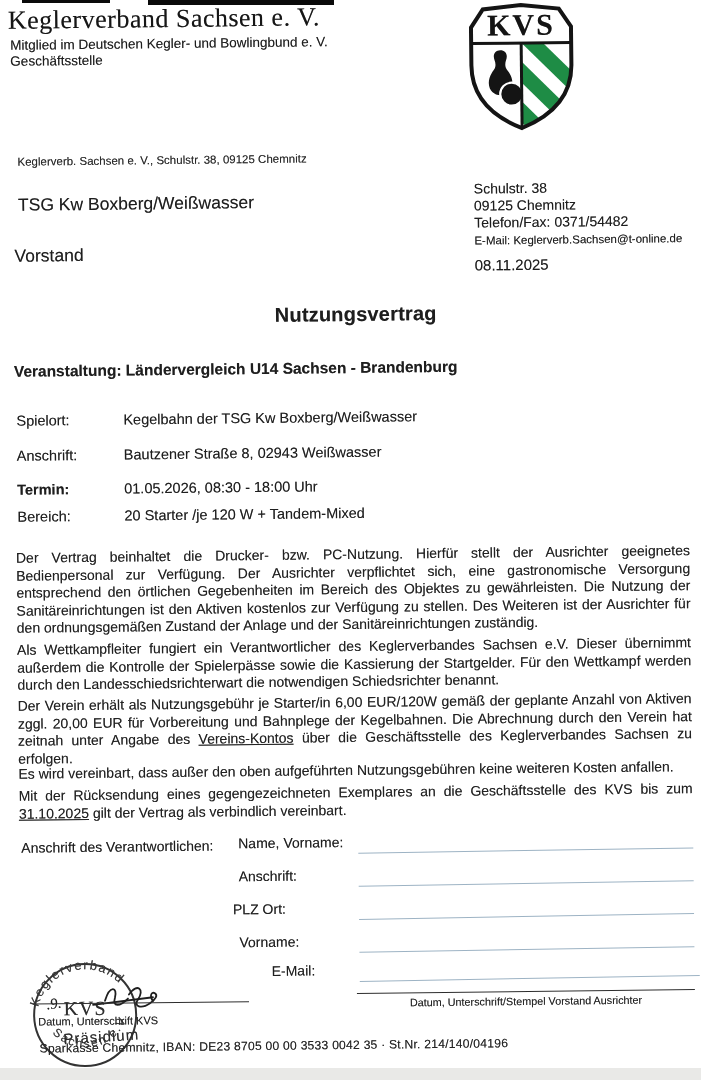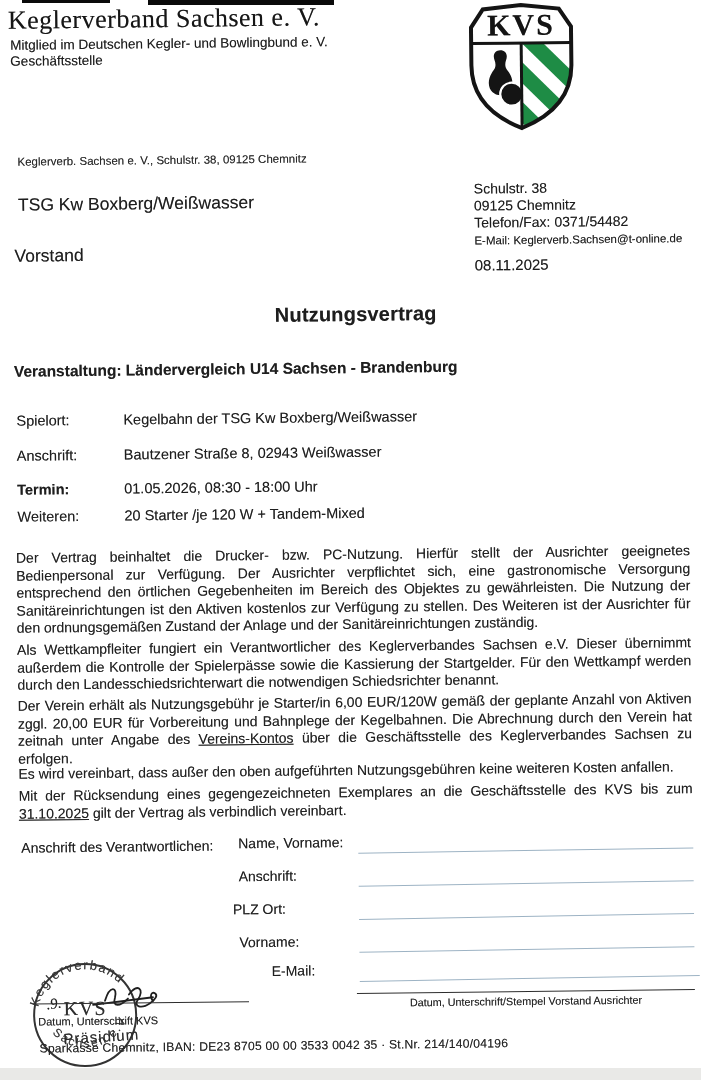--- a/index.html
+++ b/index.html
@@ -105,21 +105,21 @@
     <div class="abs doc-title" style="left:0;top:303px;">Nutzungsvertrag</div>
 
     <div class="abs event-line" style="left:16px;top:359px;">Veranstaltung: Ländervergleich U14 Sachsen - Brandenburg</div>
 
     <div class="abs d-label" style="left:18px;top:409px;">Spielort:</div>
     <div class="abs d-value" style="left:125px;top:409px;">Kegelbahn der TSG Kw Boxberg/Weißwasser</div>
     <div class="abs d-label" style="left:18px;top:444px;">Anschrift:</div>
     <div class="abs d-value" style="left:125px;top:444px;">Bautzener Straße 8, 02943 Weißwasser</div>
     <div class="abs d-label" style="left:18px;top:478px;font-weight:bold;">Termin:</div>
     <div class="abs d-value" style="left:125px;top:478px;">01.05.2026, 08:30 - 18:00 Uhr</div>
-    <div class="abs d-label" style="left:18px;top:505px;">Weiteren:</div>
+    <div class="abs d-label" style="left:18px;top:505px;">Bereich:</div>
     <div class="abs d-value" style="left:125px;top:505px;">20 Starter /je 120 W + Tandem-Mixed</div>
 
     <div class="abs para" style="left:16px;top:546px;">Der Vertrag beinhaltet die Drucker- bzw. PC-Nutzung. Hierfür stellt der Ausrichter geeignetes Bedienpersonal zur Verfügung. Der Ausrichter verpflichtet sich, eine gastronomische Versorgung entsprechend den örtlichen Gegebenheiten im Bereich des Objektes zu gewährleisten. Die Nutzung der Sanitäreinrichtungen ist den Aktiven kostenlos zur Verfügung zu stellen. Des Weiteren ist der Ausrichter für den ordnungsgemäßen Zustand der Anlage und der Sanitäreinrichtungen zuständig.</div>
     <div class="abs para" style="left:16px;top:638px;">Als Wettkampfleiter fungiert ein Verantwortlicher des Keglerverbandes Sachsen e.V. Dieser übernimmt außerdem die Kontrolle der Spielerpässe sowie die Kassierung der Startgelder. Für den Wettkampf werden durch den Landesschiedsrichterwart die notwendigen Schiedsrichter benannt.</div>
     <div class="abs para" style="left:16px;top:694px;"><span>Der Verein erhält als Nutzungsgebühr je Starter/in 6,00 EUR/120W gemäß der geplante Anzahl von Aktiven zggl. 20,00 EUR für Vorbereitung und Bahnplege der Kegelbahnen. Die Abrechnung durch den Verein hat zeitnah unter Angabe des </span><span class="u">Vereins-Kontos</span><span> über die Geschäftsstelle des Keglerverbandes Sachsen zu erfolgen.</span></div>
     <div class="abs para" style="left:16px;top:762px;">Es wird vereinbart, dass außer den oben aufgeführten Nutzungsgebühren keine weiteren Kosten anfallen.</div>
     <div class="abs para" style="left:16px;top:784px;"><span>Mit der Rücksendung eines gegengezeichneten Exemplares an die Geschäftsstelle des KVS bis zum </span><span class="u">31.10.2025</span><span> gilt der Vertrag als verbindlich vereinbart.</span></div>
 
     <div class="abs f-label" style="left:18px;top:836px;">Anschrift des Verantwortlichen:</div>
 

